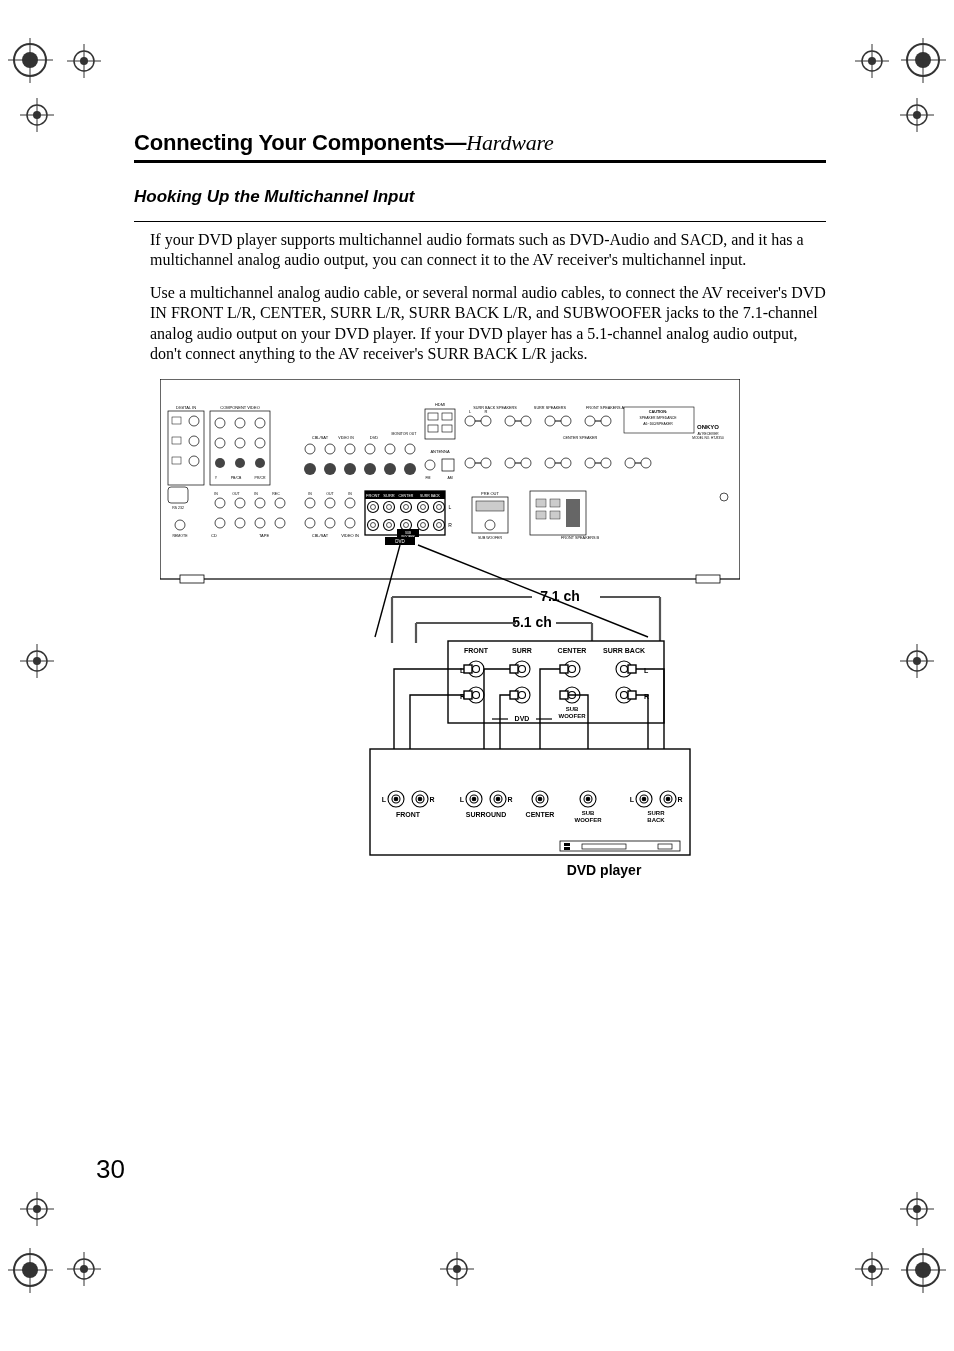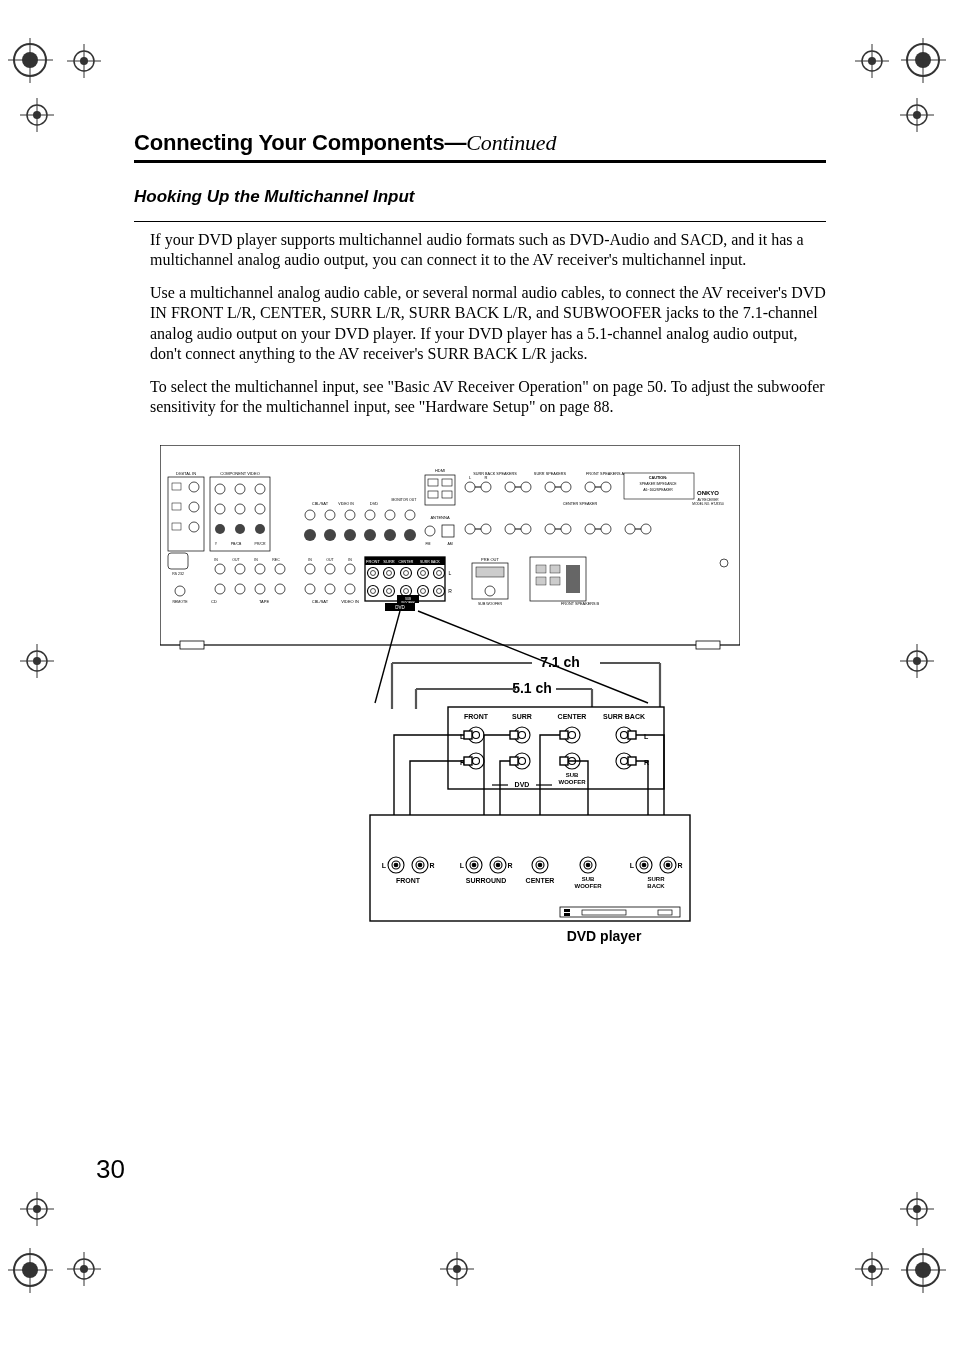--- a/index.html
+++ b/index.html
@@ -66,21 +66,21 @@
   }
   .page-num {
     position: absolute;
     left: 96px;
     top: 1154px;
     font-family: Arial, Helvetica, sans-serif;
     font-size: 26px;
   }
   
   .figure {
-    margin-top: 27px;
+    margin-top: 14px;
     width: 580px;
     margin-left: 26px;
   }
   .figure svg { display:block; }
 </style>
 </head>
 <body>
 
 <div class="page">
 
@@ -204,30 +204,29 @@
     <svg width="45" height="45">
         <circle cx="22" cy="22" r="16" fill="none" stroke="#333" stroke-width="2"></circle>
         <circle cx="22" cy="22" r="8" fill="#333"></circle>
         <line x1="0" y1="22" x2="45" y2="22" stroke="#333"></line>
         <line x1="22" y1="0" x2="22" y2="45" stroke="#333"></line>
       </svg>
   </div>
 
   <div class="content">
     <div class="h1">
-      <span>Connecting Your Components</span><span>—</span><span class="cont">Continued</span>
+      <span>Connecting Your Components</span><span>—</span><span class="cont">Hardware</span>
     </div>
     <div class="rule-thick"></div>
 
     <div class="h2">Hooking Up the Multichannel Input</div>
     <div class="rule-thin"></div>
 
     <p class="body">If your DVD player supports multichannel audio formats such as DVD-Audio and SACD, and it has a multichannel analog audio output, you can connect it to the AV receiver's multichannel input.</p>
     <p class="body">Use a multichannel analog audio cable, or several normal audio cables, to connect the AV receiver's DVD IN FRONT L/R, CENTER, SURR L/R, SURR BACK L/R, and SUBWOOFER jacks to the 7.1-channel analog audio output on your DVD player. If your DVD player has a 5.1-channel analog audio output, don't connect anything to the AV receiver's SURR BACK L/R jacks.</p>
-    <p class="body">To select the multichannel input, see "Basic AV Receiver Operation" on page 50. To adjust the subwoofer sensitivity for the multichannel input, see "Hardware Setup" on page 88.</p>
 
     <div class="figure">
       <svg width="580" height="530" viewBox="0 0 580 530">
 
         <g>
           <rect x="0" y="0" width="580" height="200" fill="#fff" stroke="#000" stroke-width="1.2"></rect>
 
           <path d="M492 0 q8 -14 16 0" fill="none" stroke="#000"></path>
           <path d="M530 0 q6 -10 12 0" fill="none" stroke="#000"></path>
 

